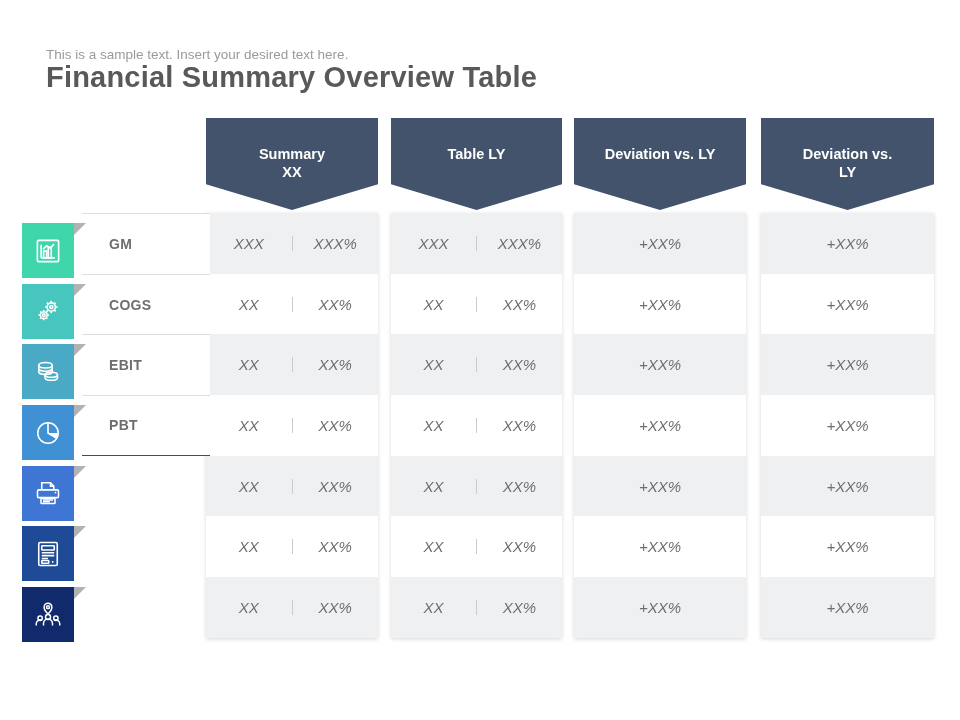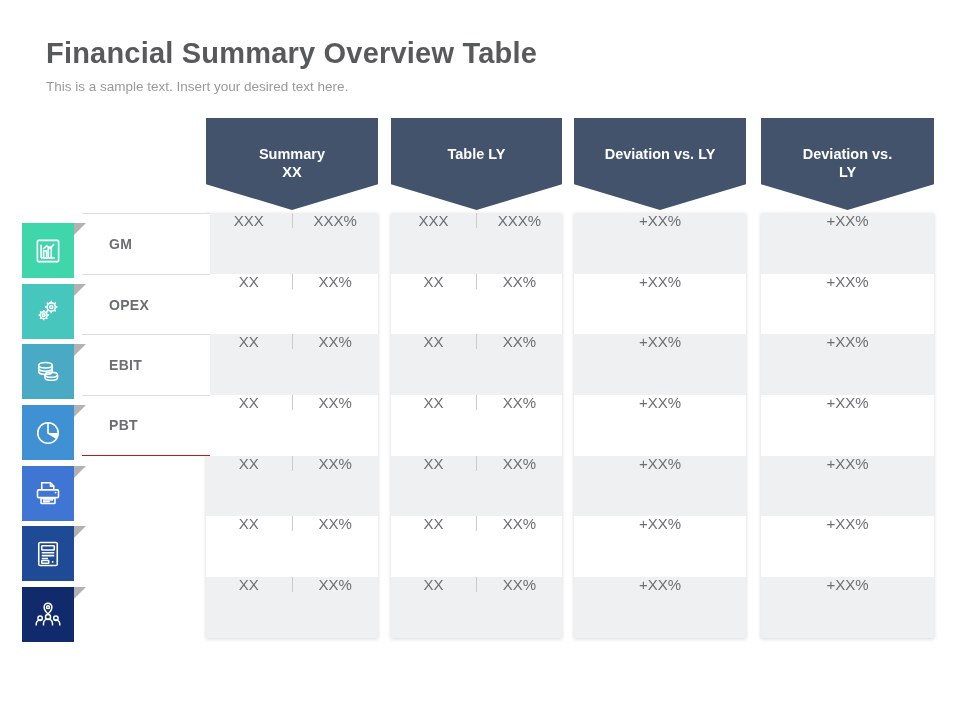--- a/index.html
+++ b/index.html
@@ -65,21 +65,22 @@
     position: absolute;
     top: 103px;
     background: #ffffff;
     box-shadow: 0 1px 4px rgba(0,0,0,0.16);
   }
 
   .brow {
     position: relative;
     height: 60.7px;
     display: flex;
-    align-items: flex-start;
+    align-items: center;
+    font-style: italic;
   }
   .brow.odd  { background: #eef0f1; }
   .brow.even { background: #ffffff; }
 
   .bcell {
     flex: 1 1 0;
     text-align: center;
     font-size: 15px;
     color: #6d6e71;
     line-height: 1;
@@ -138,22 +139,22 @@
     width: 0; height: 0;
     border-left: 12px solid rgba(0,0,0,0.30);
     border-bottom: 12px solid transparent;
   }
   .icon-tile svg { display: block; }
 </style>
 </head>
 <body>
 
 <div id="title-block">
+  <div id="page-subtitle">This is a sample text.  Insert your desired text here.</div>
   <div id="page-title">Financial Summary Overview Table</div>
-  <div id="page-subtitle">This is a sample text.  Insert your desired text here.</div>
 </div>
 
 <div id="table-area">
   <div id="headers-layer">
       <div class="col-header" style="left: 206px; width: 172px; background: rgb(66, 83, 107);">
         <span class="hdr-text">Summary
 XX</span>
       </div>
       <div class="col-header" style="left: 391px; width: 171px; background: rgb(66, 83, 107);">
         <span class="hdr-text">Table LY</span>
@@ -272,21 +273,21 @@
         <div class="brow odd" style="background: rgb(238, 240, 241);">
           <div class="bcell" style="color: rgb(109, 110, 113);">+XX%</div>
         </div>
       </div>
     </div>
   <div id="label-col">
       <div class="lrow">
         <span class="lrow-label" style="color: rgb(109, 110, 113); text-align: center;">GM</span>
       </div>
       <div class="lrow">
-        <span class="lrow-label" style="color: rgb(109, 110, 113);">OPEX</span>
+        <span class="lrow-label" style="color: rgb(109, 110, 113);">COGS</span>
       </div>
       <div class="lrow">
         <span class="lrow-label" style="color: rgb(109, 110, 113);">EBIT</span>
       </div>
       <div class="lrow">
         <span class="lrow-label" style="color: rgb(109, 110, 113);">PBT</span>
       </div>
     </div>
   <div id="icon-col">
       <div class="icon-wrap">

